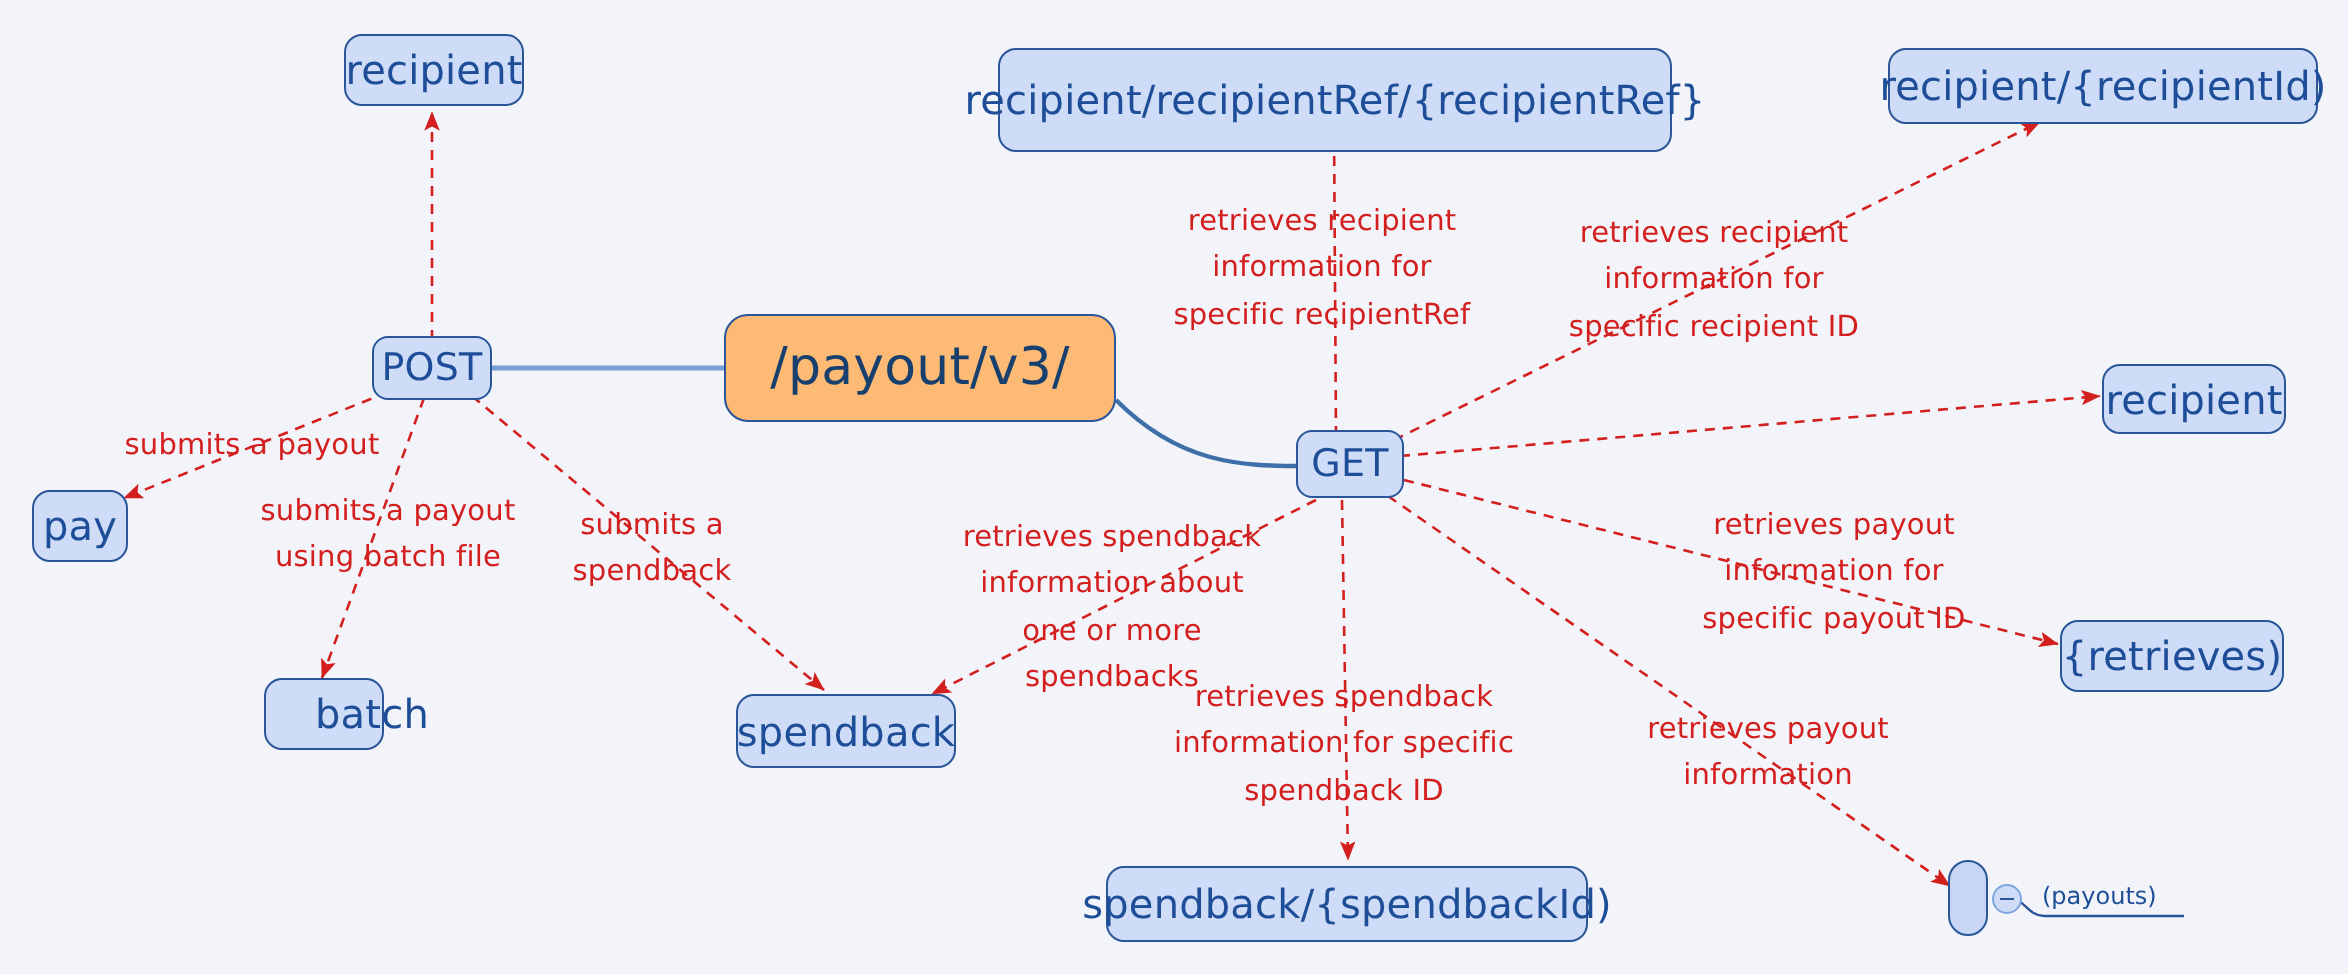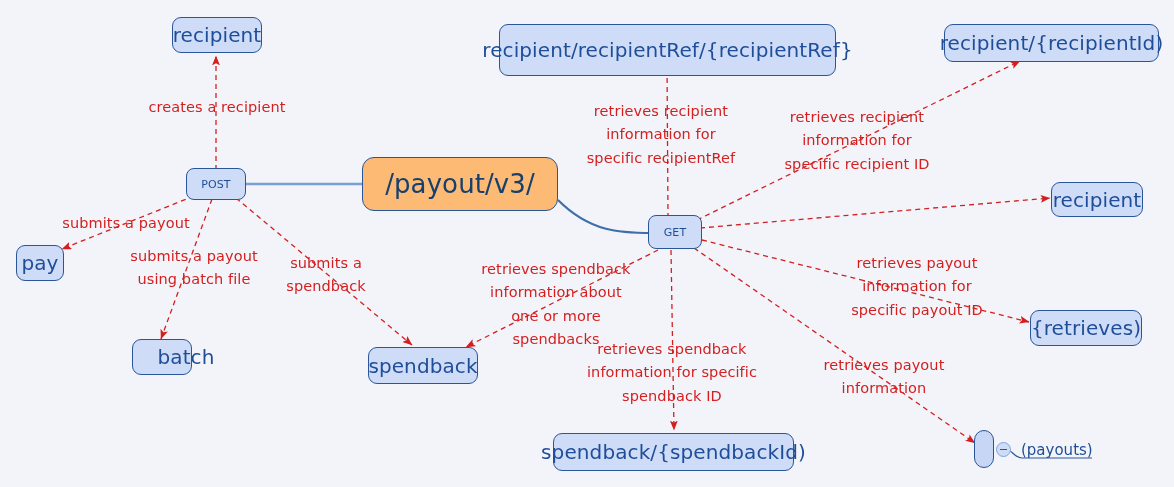--- a/index.html
+++ b/index.html
@@ -38,21 +38,21 @@
     letter-spacing: 0.1px;
   }
   .node.root {
     background: #fdba74;
     border: 1.6px solid #2a5699;
     border-radius: 12px;
     color: #17406e;
     font-size: 26px;
   }
   .node.method {
-    font-size: 11px;
+    font-size: 19px;
     border-radius: 8px;
   }
   .node.leaf {
     font-size: 20px;
   }
   .node.collapsed {
     border-radius: 10px;
     background: #c6d6f4;
   }
   .edge-label {
@@ -79,21 +79,21 @@
   .collapse-badge::before {
     content: "";
     display: block;
     width: 7px;
     height: 1.4px;
     background: #2a5699;
   }
   .payouts-label {
     position: absolute;
     color: #1f4e99;
-    font-size: 15px;
+    font-size: 12px;
     font-family: "DejaVu Sans", sans-serif;
     white-space: nowrap;
   }
 </style>
 </head>
 <body>
 
 <div id="canvas">
 
   <svg id="wires" viewBox="0 0 1174 487" xmlns="http://www.w3.org/2000/svg">
@@ -145,21 +145,20 @@
   <div class="node leaf" style="left:1030px; top:310px; width:112px; height:36px;">{retrieves)</div>
 
   <div class="node leaf" style="left:553px; top:433px; width:241px; height:38px;">spendback/{spendbackId)</div>
 
   <div class="node collapsed" style="left:974px; top:430px; width:20px; height:38px; border-radius:10px;"></div>
 
   <div class="collapse-badge" style="left:996px; top:442px;"></div>
 
   <div class="payouts-label" style="left:1021px; top:441px;">(payouts)</div>
 
-  <div class="edge-label" style="left:142px; top:96px; width:150px;">creates a recipient</div>
 
   <div class="edge-label" style="left:56px; top:212px; width:140px;">submits a payout</div>
 
   <div class="edge-label" style="left:114px; top:245px; width:160px;">submits a payout
 using batch file</div>
 
   <div class="edge-label" style="left:268px; top:252px; width:116px;">submits a
 spendback</div>
 
   <div class="edge-label" style="left:578px; top:100px; width:166px;">retrieves recipient

